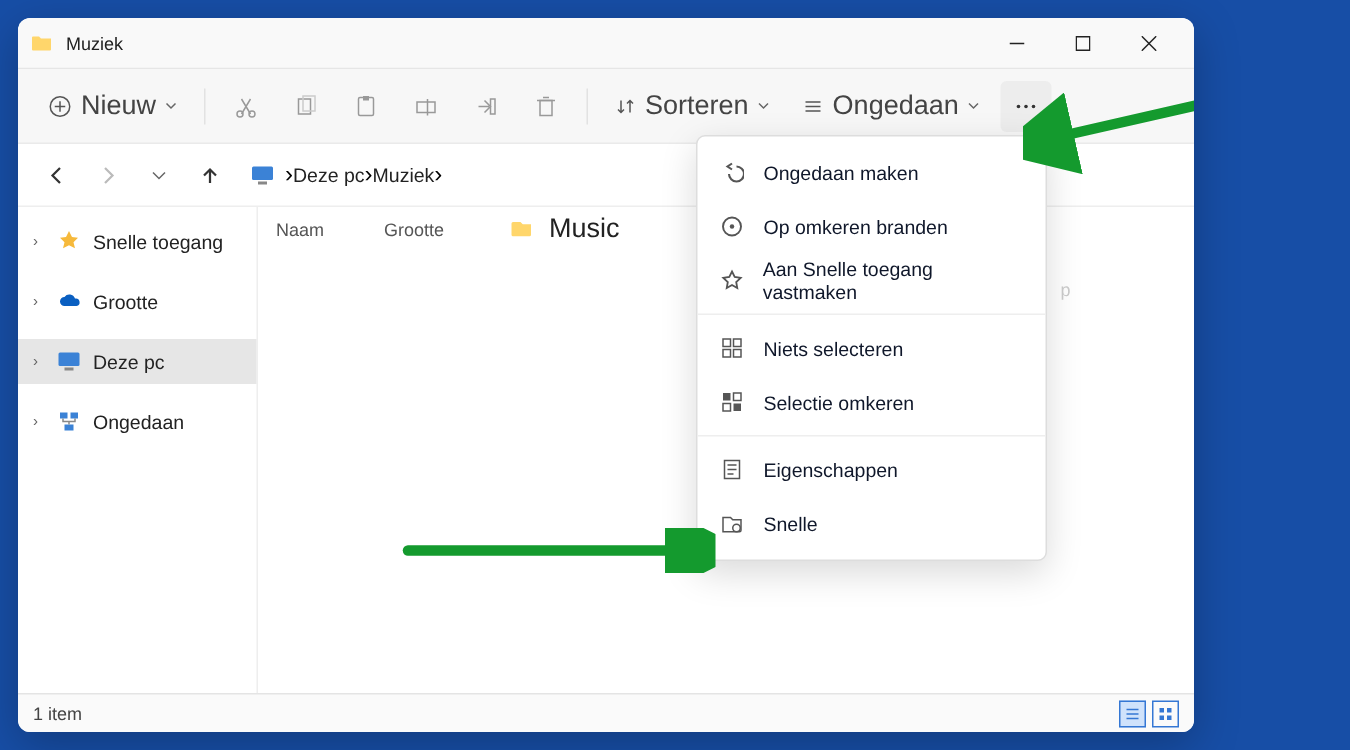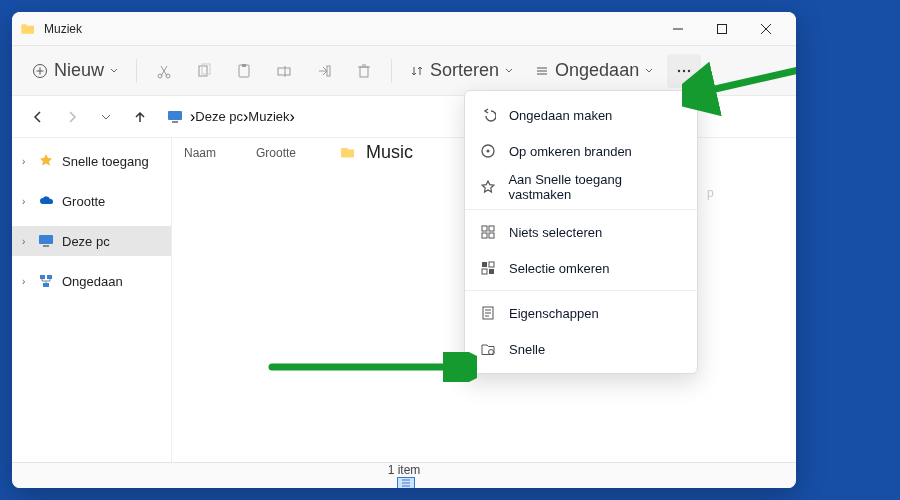--- a/index.html
+++ b/index.html
@@ -61,21 +61,21 @@
   .menu {
     position: absolute; top: 78px; left: 452px; width: 234px;
     background: #fff; border: 1px solid #ddd; border-radius: 6px;
     box-shadow: 0 8px 24px rgba(0,0,0,.15); padding: 6px 0;
   }
   .mitem { display: flex; align-items: center; gap: 12px; height: 36px; padding: 0 14px; font-size: 13px; color: #0f172a; }
   .mdiv { height: 1px; background: #eee; margin: 4px 0; }
   .micon { width: 18px; display: flex; justify-content: center; color: #555; }
   .statusbar {
     height: 26px; display: flex; align-items: center; padding: 0 10px;
-    border-top: 1px solid #e4e4e4; background: #fafafa; font-size: 12px; color: #444; flex-direction: column;
+    border-top: 1px solid #e4e4e4; background: #fafafa; font-size: 12px; color: #444;
   }
   .statusbar .spacer { flex: 1; }
   .viewpick { width: 18px; height: 18px; border: 1px solid #3477d4; margin-left: 4px; display: flex; align-items: center; justify-content: center; }
   .viewpick.active { background: #cfe2fb; }
   .arrow { position: absolute; pointer-events: none; }
   .folder-icon { fill: #ffd66b; }
 </style>
 </head>
 <body>
 

